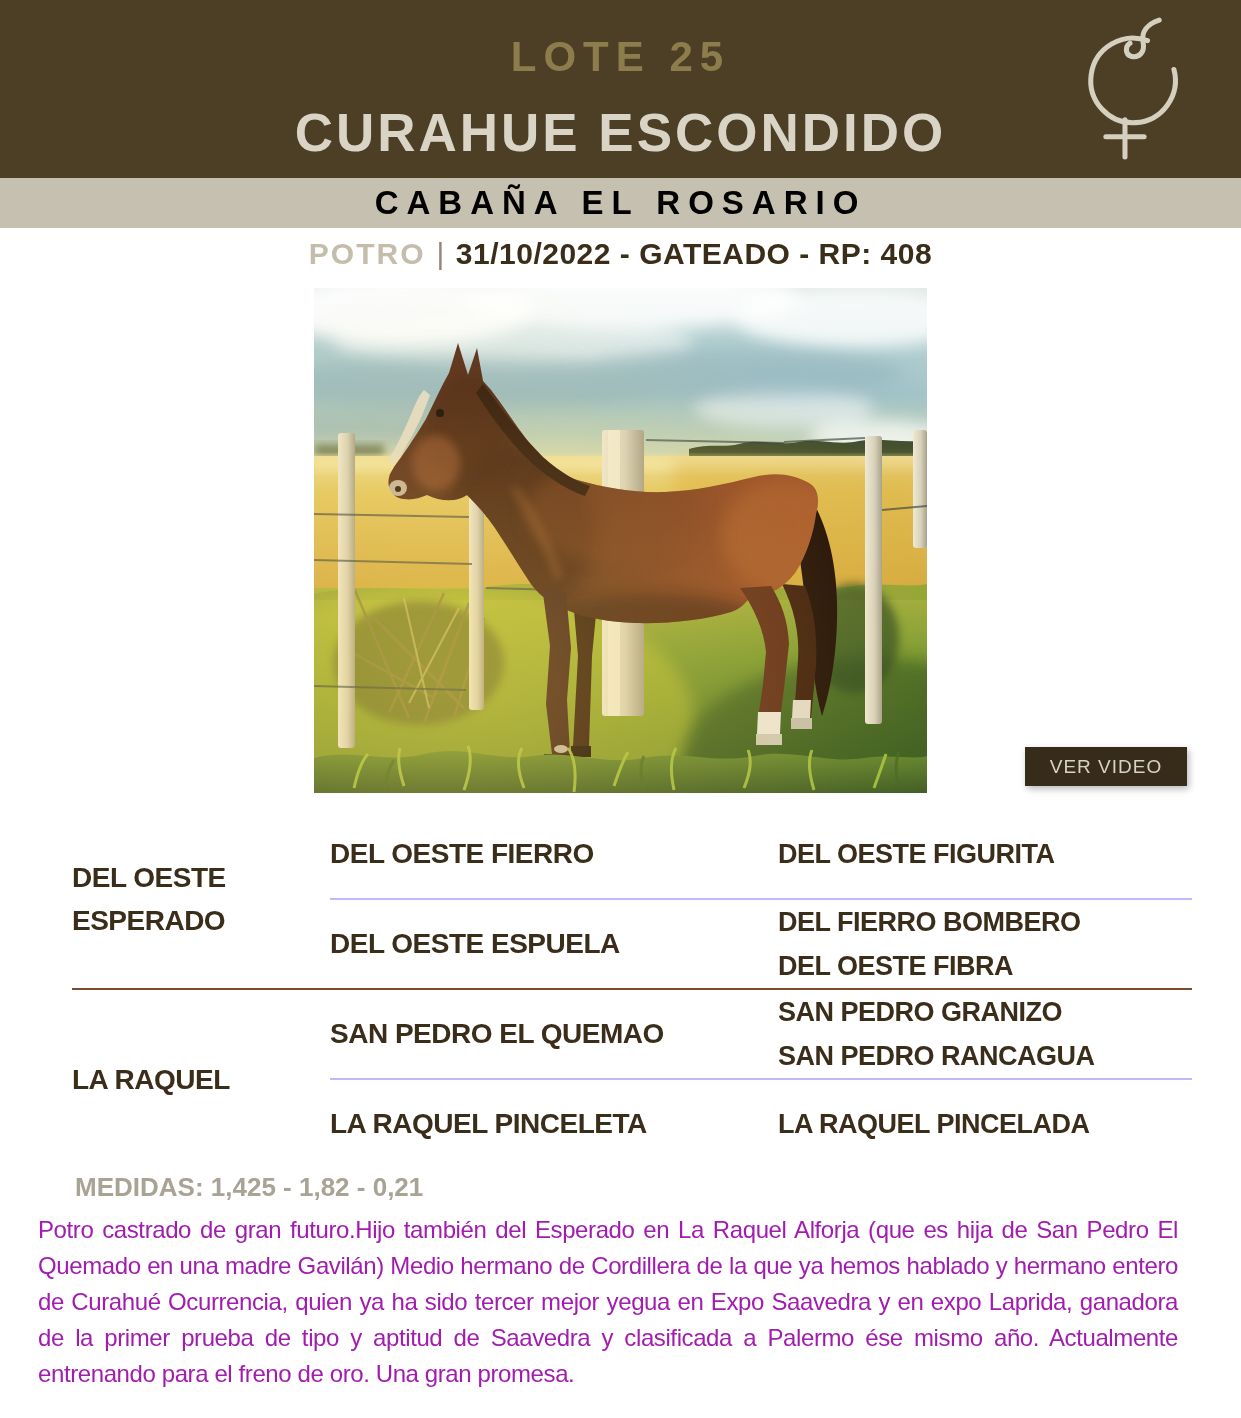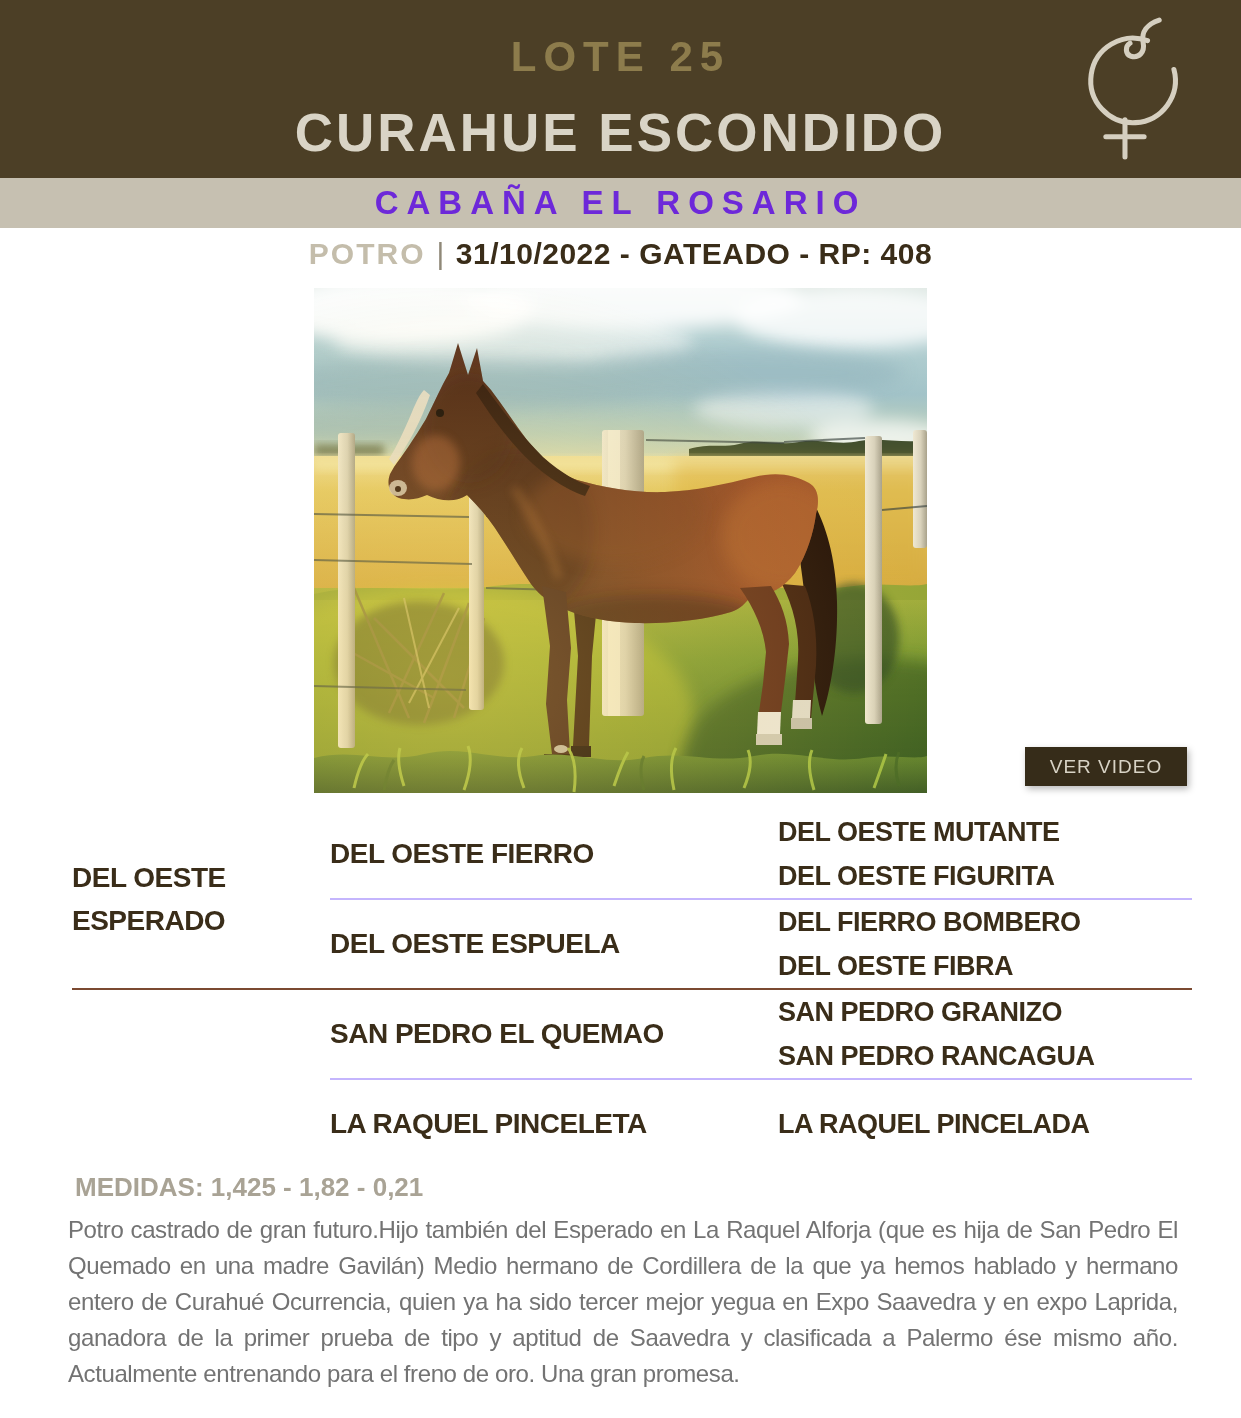--- a/index.html
+++ b/index.html
@@ -6,21 +6,21 @@
   body{width:1241px;height:1418px;font-family:"Liberation Sans",sans-serif;overflow:hidden;}
   .page{position:relative;width:1241px;height:1418px;background:#fff;}
 
   
   .hdr{position:relative;height:178px;background:#4c3f26;}
   .hdr .lot{padding-top:33px;text-align:center;font-size:42px;font-weight:bold;letter-spacing:7px;color:#8d7c4c;}
   .hdr .title{margin-top:21px;text-align:center;font-size:53px;font-weight:bold;letter-spacing:3px;color:#d9d4c6;}
   .brand{position:absolute;right:56px;top:16px;width:114px;height:146px;}
 
   .band{height:50px;background:#c6c0b1;display:flex;align-items:center;justify-content:center;
-        font-size:33px;font-weight:bold;letter-spacing:8px;color:#6d28d9;}
+        font-size:33px;font-weight:bold;letter-spacing:8px;color:#000000;}
 
   .info{margin-top:9px;height:44px;text-align:center;font-size:30px;font-weight:bold;color:#3a2d19;letter-spacing:0.5px;}
   .info .potro{color:#c4bdab;letter-spacing:2px;}
   .info .sep{color:#8f8878;margin:0 11px;font-weight:normal;}
 
   
   .photo-wrap{position:relative;height:512px;margin-top:7px;}
   .photo{position:absolute;left:314px;top:0;width:613px;height:505px;overflow:hidden;}
   .photo svg{display:block;width:613px;height:505px;}
   .video-btn{position:absolute;right:54px;top:459px;width:162px;height:39px;background:#362c19;color:#d8d3c5;
@@ -34,21 +34,21 @@
   .g1{width:248px;display:flex;flex-direction:column;justify-content:center;
       font-size:28px;font-weight:bold;line-height:43px;letter-spacing:-0.5px;}
   .gcol{flex:1;display:flex;flex-direction:column;}
   .pblock{display:flex;height:88px;margin-left:10px;}
   .pblock + .pblock{border-top:2px solid #c4b5fd;}
   .g2{width:448px;display:flex;align-items:center;font-size:28px;font-weight:bold;letter-spacing:-0.5px;}
   .g3wrap{flex:1;display:flex;flex-direction:column;justify-content:center;gap:13px;
           font-size:27px;font-weight:bold;letter-spacing:-0.5px;}
 
   .medidas{margin:4px 0 0 75px;font-size:26px;font-weight:bold;color:#a9a395;letter-spacing:0px;}
-  .desc{margin:9px 63px 0 68px;font-size:24px;line-height:36px;color:#737373;text-align:justify;letter-spacing:-0.4px;}
+  .desc{margin:9px 63px 0 38px;font-size:24px;line-height:36px;color:#a21caf;text-align:justify;letter-spacing:-0.4px;}
 </style>
 </head>
 <body>
 
 <div class="page">
 
   <header class="hdr">
     <div class="lot">LOTE 25</div>
     <div class="title">CURAHUE ESCONDIDO</div>
     <svg class="brand" viewBox="0 0 110 145">
@@ -251,35 +251,35 @@
   <section class="pedigree">
     <div class="ped-half sire">
       <div class="g1">
         <div>DEL OESTE</div>
         <div>ESPERADO</div>
       </div>
       <div class="gcol">
         <div class="pblock">
           <div class="g2">DEL OESTE FIERRO</div>
           <div class="g3wrap">
-            <div>DEL OESTE MUTANTE</div>
             <div>DEL OESTE FIGURITA</div>
           </div>
         </div>
         <div class="pblock">
           <div class="g2">DEL OESTE ESPUELA</div>
           <div class="g3wrap">
             <div>DEL FIERRO BOMBERO</div>
             <div>DEL OESTE FIBRA</div>
           </div>
         </div>
       </div>
     </div>
     <div class="ped-half dam">
       <div class="g1">
+        <div>LA RAQUEL</div>
       </div>
       <div class="gcol">
         <div class="pblock">
           <div class="g2">SAN PEDRO EL QUEMAO</div>
           <div class="g3wrap">
             <div>SAN PEDRO GRANIZO</div>
             <div>SAN PEDRO RANCAGUA</div>
           </div>
         </div>
         <div class="pblock">

